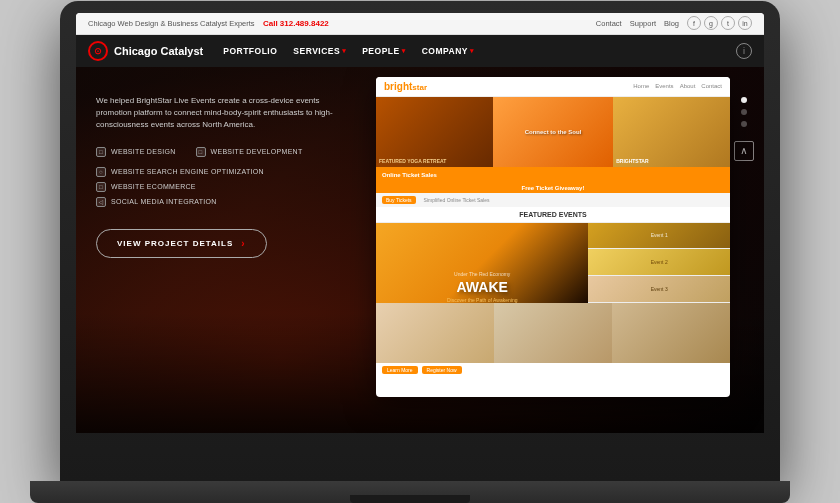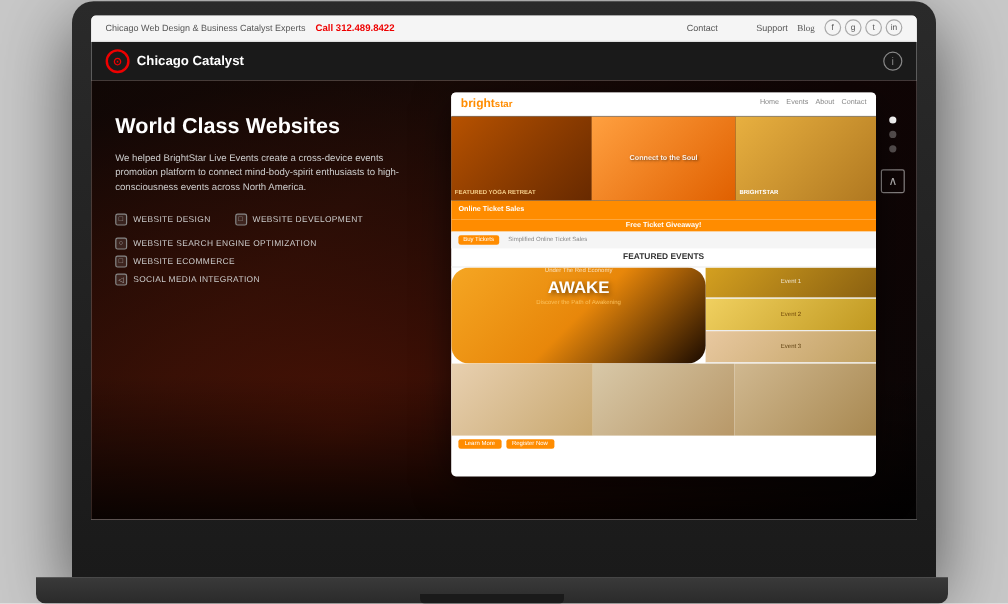--- a/index.html
+++ b/index.html
@@ -349,23 +349,22 @@
       display: flex;
       height: 80px;
       overflow: hidden;
     }
 
     .ws-event-main {
       flex: 1.5;
       background: linear-gradient(135deg, #f5a623 0%, #e8870a 50%, #1a0a00 100%);
       position: relative;
       display: flex;
-      align-items: flex-start;
+      align-items: flex-end;
       justify-content: center;
-      border-radius: 15px;
     }
 
     .ws-event-main-text {
       color: #fff;
       font-size: 14px;
       font-weight: bold;
       text-align: center;
       text-shadow: 2px 2px 4px rgba(0,0,0,0.5);
     }
 
@@ -464,46 +463,62 @@
     <div class="laptop-screen">
 
       <div class="top-bar">
         <div class="top-bar-left">
           <span>Chicago Web Design &amp; Business Catalyst Experts</span>
           &nbsp;&nbsp;
           <span class="top-bar-phone">Call 312.489.8422</span>
         </div>
         <div class="top-bar-right">
           <span style="cursor:pointer;">Contact</span>
-          <span style="cursor:pointer;margin-left:24px;">Support</span>
-          <span style="cursor:pointer;font-family:Liberation Serif, serif;">Blog</span>
+          <span style="cursor:pointer;">Support</span>
+          <span style="cursor:pointer;">Blog</span>
           <div class="social-icons">
             <div class="social-icon">f</div>
             <div class="social-icon">g</div>
             <div class="social-icon">t</div>
             <div class="social-icon">in</div>
           </div>
         </div>
       </div>
 
       <div class="nav-bar">
         <div class="logo-area">
           <div class="logo-icon">⊙</div>
           <div class="logo-text">Chicago Catalyst</div>
         </div>
+        <div class="nav-items">
+          <div class="nav-item">
+            <span>PORTFOLIO</span>
+          </div>
+          <div class="nav-item">
+            <span>SERVICES</span>
+            <span class="arrow">▾</span>
+          </div>
+          <div class="nav-item">
+            <span>PEOPLE</span>
+            <span class="arrow">▾</span>
+          </div>
+          <div class="nav-item">
+            <span>COMPANY</span>
+            <span class="arrow">▾</span>
+          </div>
+        </div>
         <div class="nav-info-icon">i</div>
       </div>
 
       <div class="main-content">
         <div class="bg-overlay"></div>
 
         <div class="crowd-silhouette"></div>
 
         <div class="left-panel">
-          <div class="hero-title">World Class Websites</div>
           <div class="hero-desc">We helped BrightStar Live Events create a cross-device events promotion platform to connect mind-body-spirit enthusiasts to high-consciousness events across North America.</div>
 
           <div class="feature-list">
             <div class="feature-row">
               <div class="feature-item">
                 <span class="dot">□</span>
                 <span>WEBSITE DESIGN</span>
               </div>
               <div class="feature-item">
                 <span class="dot">□</span>
@@ -517,20 +532,24 @@
             <div class="feature-item">
               <span class="dot">□</span>
               <span>WEBSITE ECOMMERCE</span>
             </div>
             <div class="feature-item">
               <span class="dot">◁</span>
               <span>SOCIAL MEDIA INTEGRATION</span>
             </div>
           </div>
 
+          <div class="cta-button">
+            <span>VIEW PROJECT DETAILS</span>
+            <span class="arrow">›</span>
+          </div>
         </div>
 
         <div class="right-panel">
           <div class="website-screenshot">
 
             <div class="ws-header">
               <div class="ws-logo">
                 <span style="color:#ff8c00; font-weight:bold; font-size:10px;">bright</span><span style="color:#ff8c00; font-size:8px;">star</span>
               </div>
               <div class="ws-nav">

